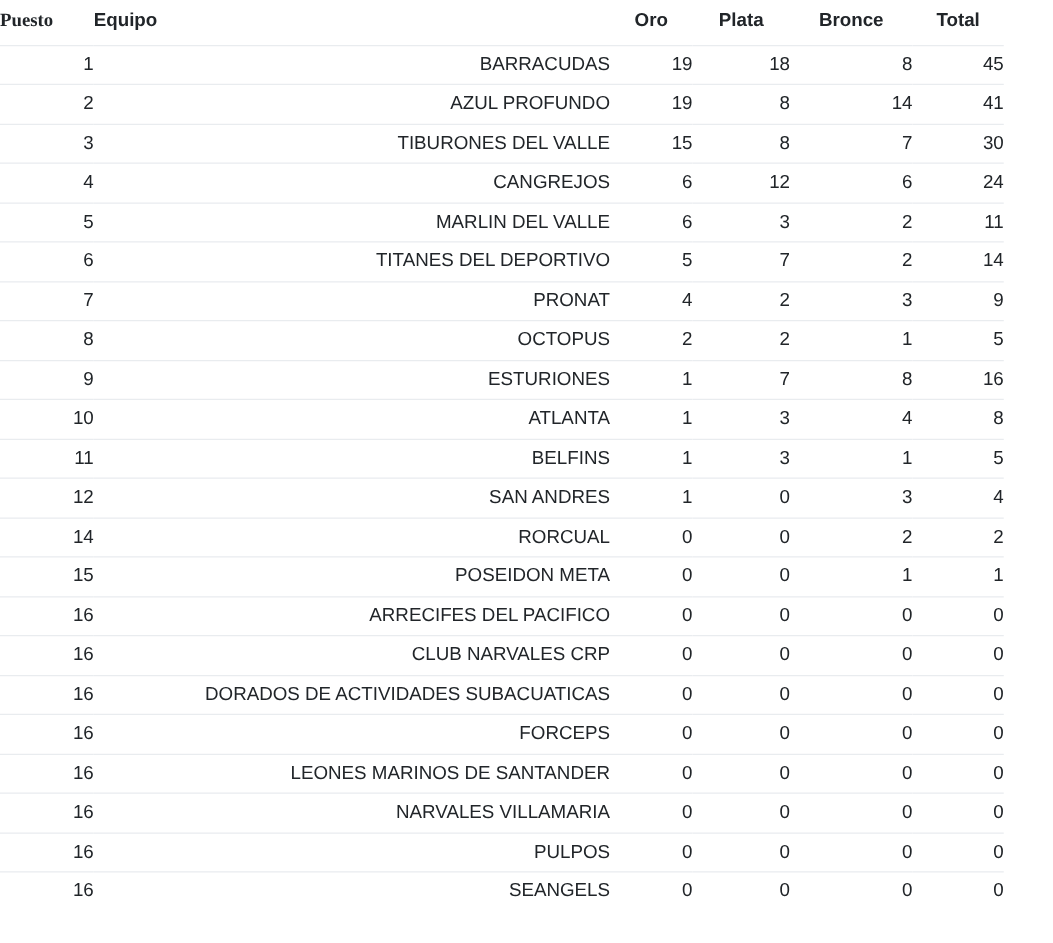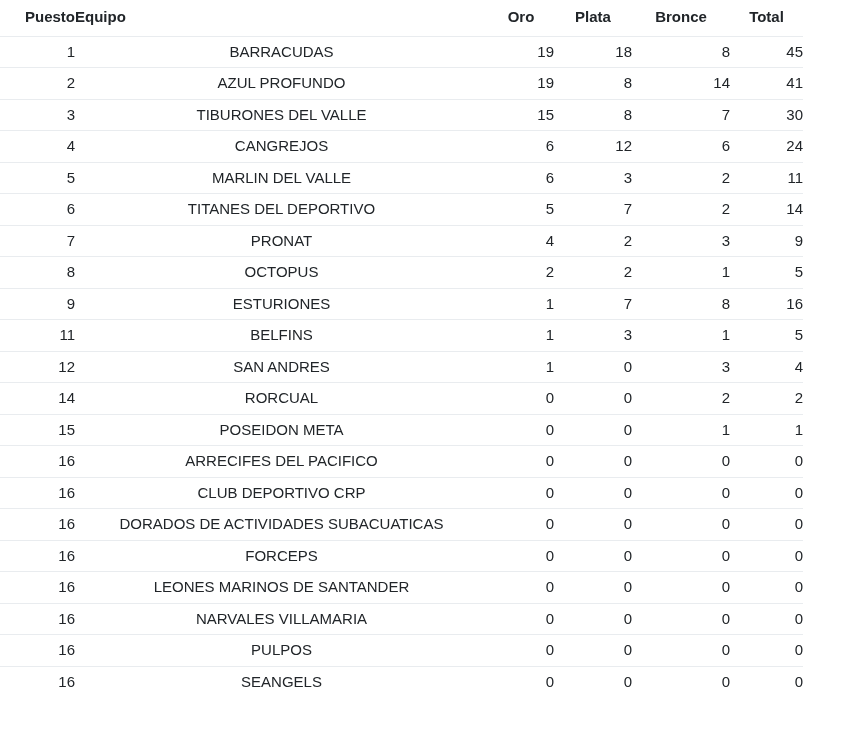--- a/index.html
+++ b/index.html
@@ -49,38 +49,39 @@
     vertical-align: middle;
     white-space: nowrap;
     font-weight: normal;
   }
 
   .medal-table tbody tr:first-child td {
     border-top: 0;
   }
 
   th.th-puesto {
-    text-align: right;
+    text-align: left;
     padding-left: 17px;
+    font-family: Liberation Serif, serif;
   }
   th.th-equipo {
     text-align: left;
     padding-left: 13px;
   }
   th.num {
     text-align: center;
     padding-right: 13px;
   }
 
   td.cell-puesto {
     text-align: right;
     padding-right: 0;
   }
   td.cell-equipo {
-    text-align: center;
+    text-align: right;
     padding-left: 13px;
     overflow: hidden;
     text-overflow: ellipsis;
   }
   td.num {
     text-align: right;
     padding-right: 13px;
   }
 </style>
 </head>
@@ -172,20 +173,28 @@
       </tr>
       <tr>
         <td class="cell-puesto">9</td>
         <td class="cell-equipo">ESTURIONES</td>
         <td class="num">1</td>
         <td class="num">7</td>
         <td class="num">8</td>
         <td class="num">16</td>
       </tr>
       <tr>
+        <td class="cell-puesto">10</td>
+        <td class="cell-equipo">ATLANTA</td>
+        <td class="num">1</td>
+        <td class="num">3</td>
+        <td class="num">4</td>
+        <td class="num">8</td>
+      </tr>
+      <tr>
         <td class="cell-puesto">11</td>
         <td class="cell-equipo">BELFINS</td>
         <td class="num">1</td>
         <td class="num">3</td>
         <td class="num">1</td>
         <td class="num">5</td>
       </tr>
       <tr>
         <td class="cell-puesto">12</td>
         <td class="cell-equipo">SAN ANDRES</td>
@@ -213,21 +222,21 @@
       <tr>
         <td class="cell-puesto">16</td>
         <td class="cell-equipo">ARRECIFES DEL PACIFICO</td>
         <td class="num">0</td>
         <td class="num">0</td>
         <td class="num">0</td>
         <td class="num">0</td>
       </tr>
       <tr>
         <td class="cell-puesto">16</td>
-        <td class="cell-equipo">CLUB DEPORTIVO CRP</td>
+        <td class="cell-equipo">CLUB NARVALES CRP</td>
         <td class="num">0</td>
         <td class="num">0</td>
         <td class="num">0</td>
         <td class="num">0</td>
       </tr>
       <tr>
         <td class="cell-puesto">16</td>
         <td class="cell-equipo">DORADOS DE ACTIVIDADES SUBACUATICAS</td>
         <td class="num">0</td>
         <td class="num">0</td>

